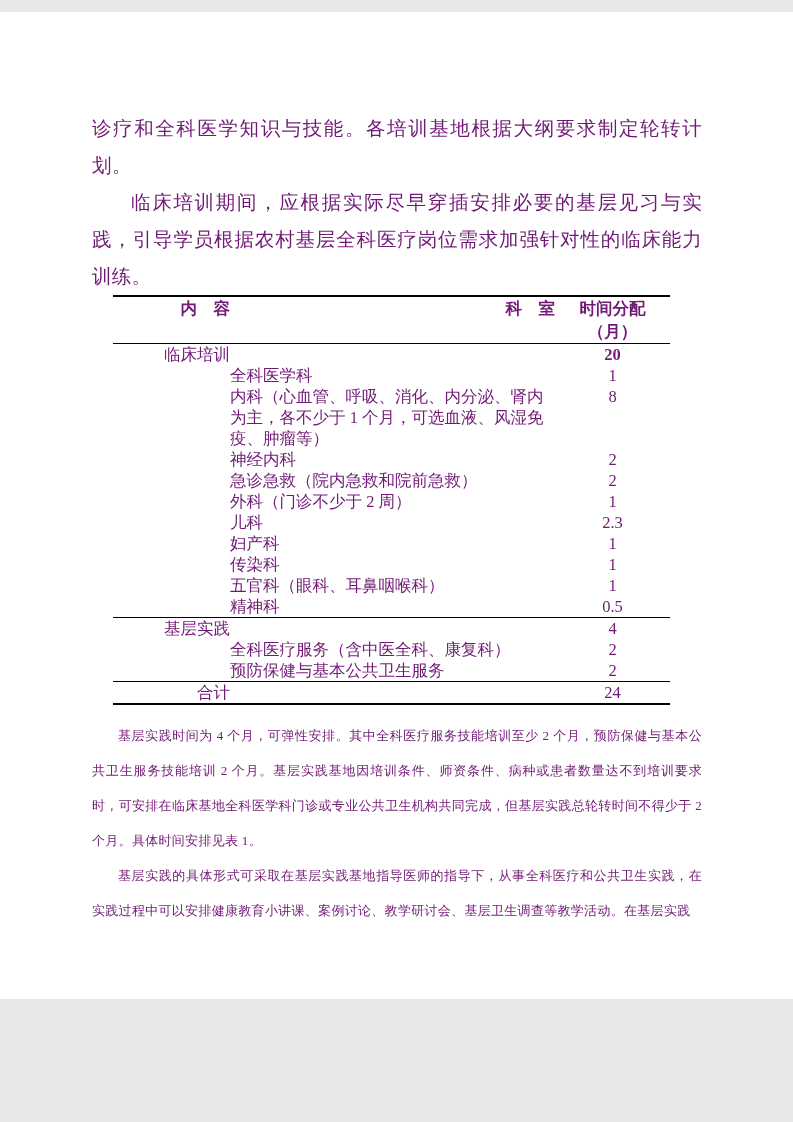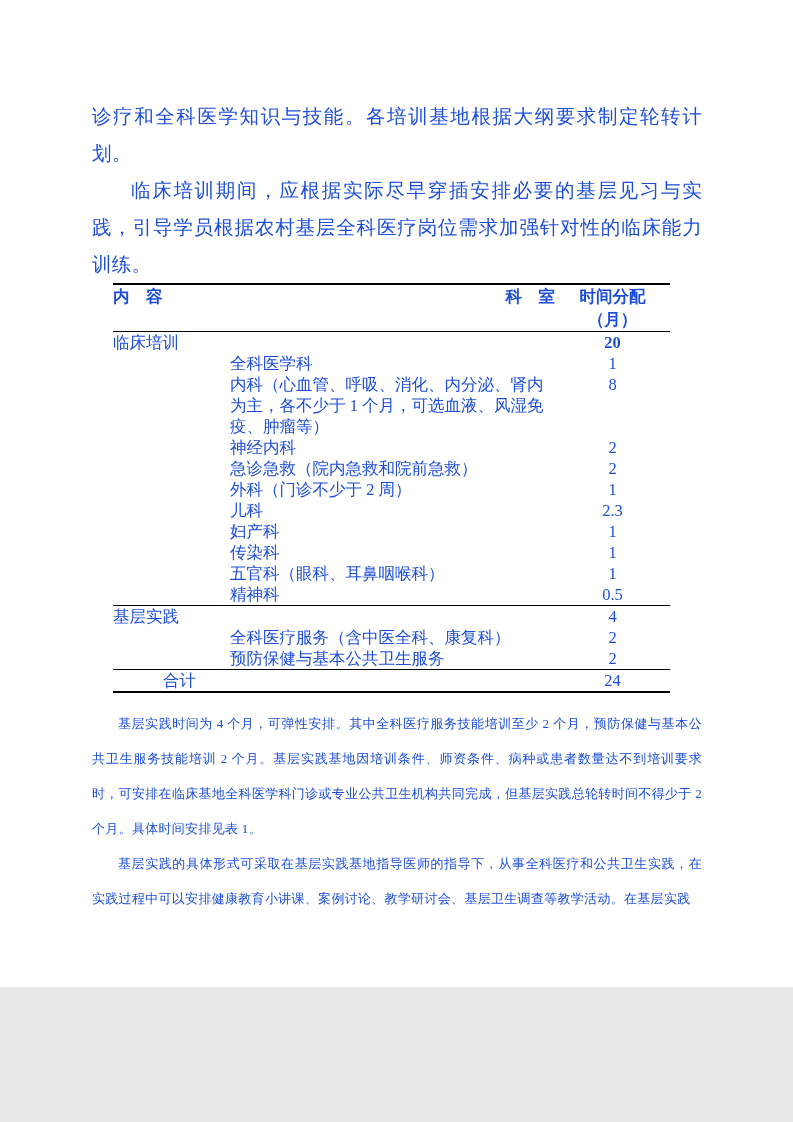--- a/index.html
+++ b/index.html
@@ -1,22 +1,22 @@
 <!DOCTYPE html>
 <html><head>
 <meta charset="utf-8">
 <style>
   html, body { margin:0; padding:0; background:#e8e8e8; }
   .page {
     position:relative;
     width:793px; height:987px;
-    margin:0 auto;
+    margin:12px auto;
     background:#ffffff;
     font-family:"Liberation Serif", serif;
-    color:#1d4ed8;
+    color:#701a75;
     overflow:hidden;
   }
   .content {
     position:absolute;
     left:92px; top:98px;
     width:610px;
   }
   p { margin:0; }
   .body-line {
     font-size:19.5px;
@@ -51,21 +51,21 @@
     padding:0;
     vertical-align:top;
     line-height:21px;
     font-weight:normal;
   }
   .doc-table thead th {
     font-weight:bold;
     line-height:23px;
     border-bottom:1px solid #000;
   }
-  .th-content, .td-content { text-align:left; padding-left:30px; }
+  .th-content, .td-content { text-align:right; padding-left:30px; }
   .th-dept { text-align:right; }
   .td-dept { text-align:left; }
   .th-time, .td-time { text-align:center; }
   tr.row-section td { border-top:1px solid #000; }
   tr.bold-time .td-time { font-weight:bold; }
   tr.row-total .td-content { padding-left:50px; }
 
   .section-heading {
     font-size:19.5px;
     font-weight:bold;

